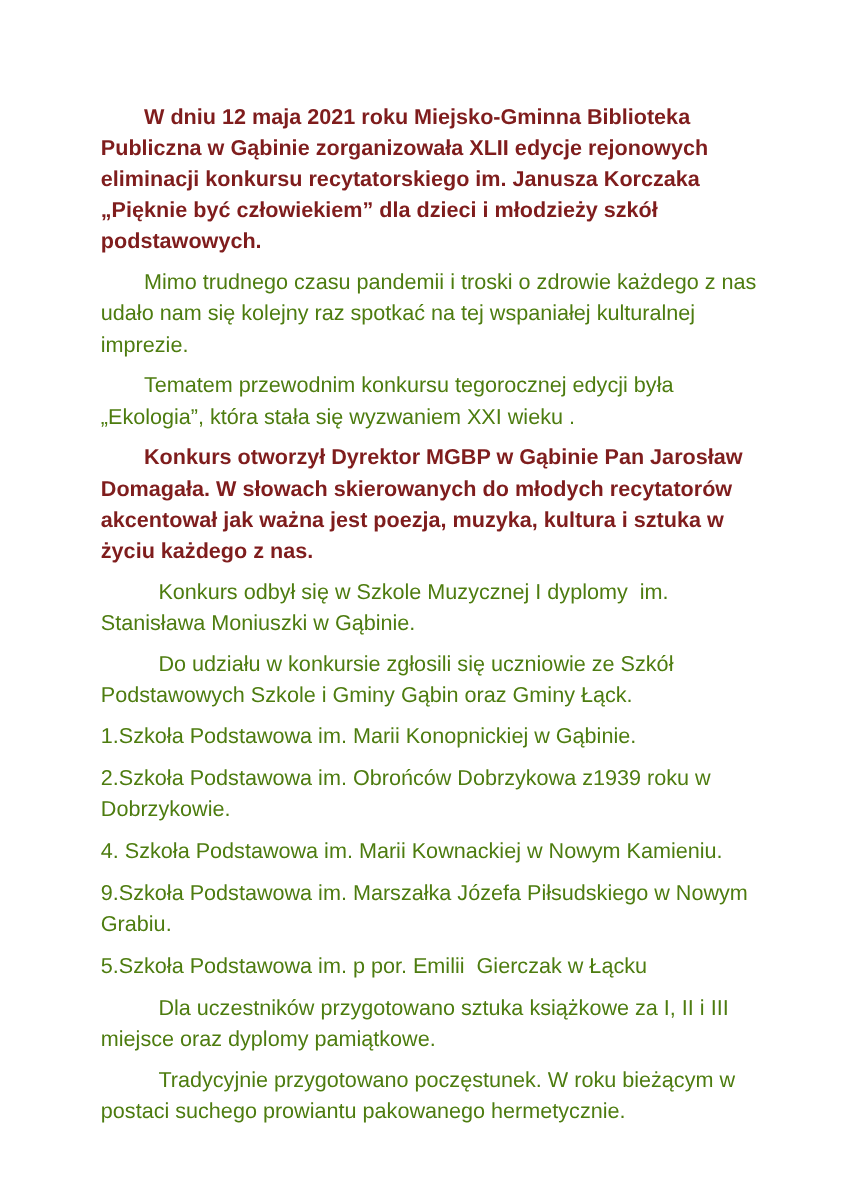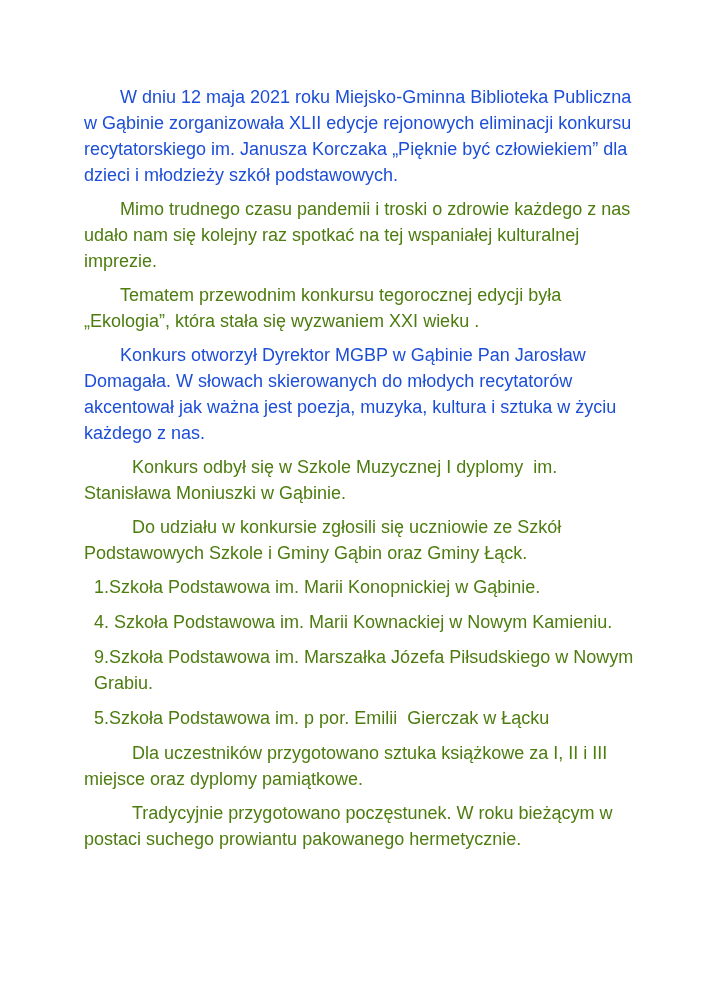--- a/index.html
+++ b/index.html
@@ -22,26 +22,26 @@
     color: #1b1b1b;
     font-size: 18px;
     line-height: 26px;
   }
   p.para {
     white-space: pre-wrap;
     margin-bottom: 8px;
     color: #4d7c0f;
   }
   p.para.bold {
-    font-weight: 400;
-    color: #1d4ed8;
+    font-weight: 700;
+    color: #7f1d1d;
   }
   p.para.indent   { text-indent: 36px; }
   p.para.indent-lg{ text-indent: 48px; }
-  p.para.list-item{ text-indent: 0; margin-bottom: 9px; margin-left: 10px; }
+  p.para.list-item{ text-indent: 0; margin-bottom: 9px; }
 </style>
 </head>
 <body>
 
 <div class="page">
   <div class="doc-body">
 
     <p class="para bold indent">W dniu 12 maja 2021 roku Miejsko-Gminna Biblioteka Publiczna w Gąbinie zorganizowała XLII edycje rejonowych eliminacji konkursu recytatorskiego im. Janusza Korczaka „Pięknie być człowiekiem” dla dzieci i młodzieży szkół podstawowych.</p>
 
     <p class="para indent">Mimo trudnego czasu pandemii i troski o zdrowie każdego z nas udało nam się kolejny raz spotkać na tej wspaniałej kulturalnej imprezie.</p>
@@ -49,20 +49,21 @@
     <p class="para indent">Tematem przewodnim konkursu tegorocznej edycji była „Ekologia”, która stała się wyzwaniem XXI wieku .</p>
 
     <p class="para bold indent">Konkurs otworzył Dyrektor MGBP w Gąbinie Pan Jarosław Domagała. W słowach skierowanych do młodych recytatorów akcentował jak ważna jest poezja, muzyka, kultura i sztuka w życiu każdego z nas.</p>
 
     <p class="para indent-lg">Konkurs odbył się w Szkole Muzycznej I dyplomy  im. Stanisława Moniuszki w Gąbinie.</p>
 
     <p class="para indent-lg">Do udziału w konkursie zgłosili się uczniowie ze Szkół Podstawowych Szkole i Gminy Gąbin oraz Gminy Łąck.</p>
 
     <p class="para list-item">1.Szkoła Podstawowa im. Marii Konopnickiej w Gąbinie.</p>
 
+    <p class="para list-item">2.Szkoła Podstawowa im. Obrońców Dobrzykowa z1939 roku w Dobrzykowie.</p>
 
     <p class="para list-item">4. Szkoła Podstawowa im. Marii Kownackiej w Nowym Kamieniu.</p>
 
     <p class="para list-item">9.Szkoła Podstawowa im. Marszałka Józefa Piłsudskiego w Nowym Grabiu.</p>
 
     <p class="para list-item">5.Szkoła Podstawowa im. p por. Emilii  Gierczak w Łącku</p>
 
     <p class="para indent-lg">Dla uczestników przygotowano sztuka książkowe za I, II i III miejsce oraz dyplomy pamiątkowe.</p>
 
     <p class="para indent-lg">Tradycyjnie przygotowano poczęstunek. W roku bieżącym w postaci suchego prowiantu pakowanego hermetycznie.</p>

